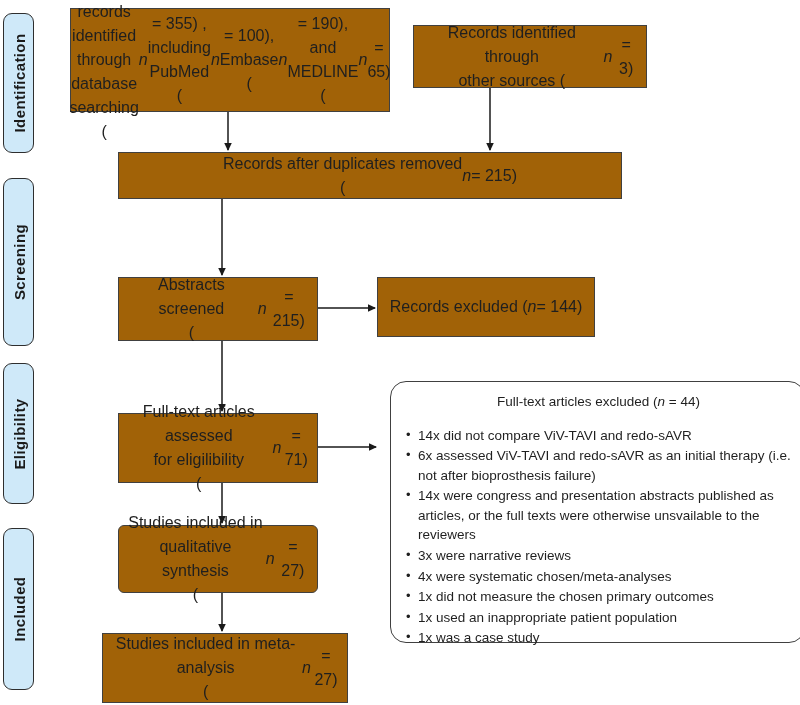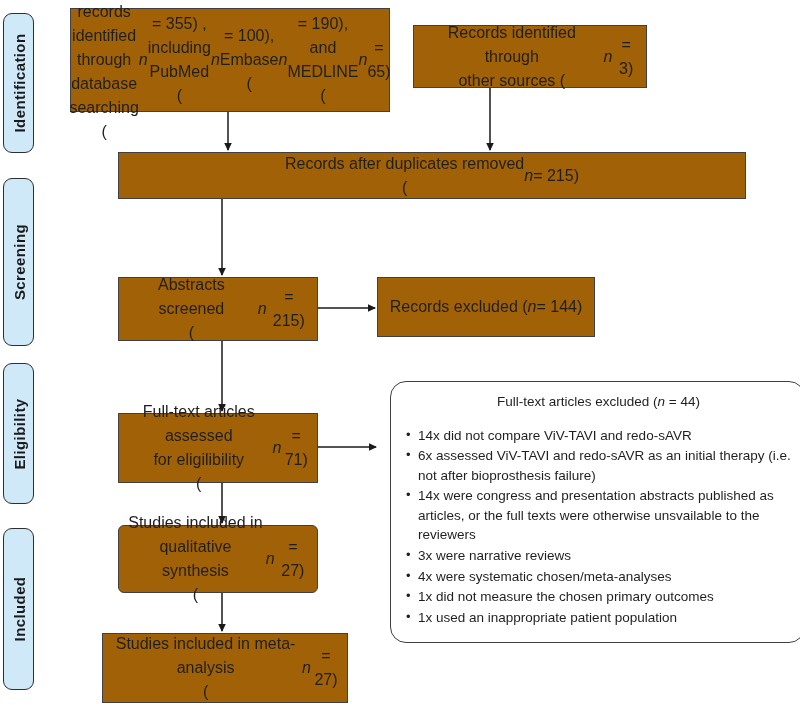--- a/index.html
+++ b/index.html
@@ -93,21 +93,21 @@
   </div>
 
   <div class="box" style="left:70px;top:8px;width:320px;height:104px;">Total records identified through database
 searching (<i>n</i> = 355) , including PubMed
 (<i>n</i> = 100), Embase (<i>n</i> = 190), and MEDLINE
 (<i>n</i> = 65)</div>
 
   <div class="box" style="left:413px;top:25px;width:234px;height:63px;">Records identified through
 other sources (<i>n</i> = 3)</div>
 
-  <div class="box" style="left:118px;top:152px;width:628px;height:47px;">Records after duplicates removed
+  <div class="box" style="left:118px;top:152px;width:504px;height:47px;">Records after duplicates removed
 (<i>n</i> = 215)</div>
 
   <div class="box" style="left:118px;top:277px;width:200px;height:64px;text-align:center;">Abstracts screened
 (<i>n</i> = 215)</div>
 
   <div class="box" style="left:377px;top:277px;width:218px;height:60px;">Records excluded (<i>n</i> = 144)</div>
 
   <div class="box" style="left:118px;top:413px;width:200px;height:70px;">Full-text articles assessed
 for eligilibility
 (<i>n</i> = 71)</div>
@@ -115,20 +115,21 @@
   <div class="box-detail" style="left:390px;top:381px;width:415px;height:262px;border-radius:16px;">
     <div class="detail-title">Full-text articles excluded (<i>n</i> = 44)</div>
     <ul>
       <li>14x did not compare ViV-TAVI and redo-sAVR</li>
       <li>6x assessed ViV-TAVI and redo-sAVR as an initial therapy (i.e. not after bioprosthesis failure)</li>
       <li>14x were congress and presentation abstracts published as articles, or the full texts were otherwise unsvailable to the reviewers</li>
       <li>3x were narrative reviews</li>
       <li>4x were systematic chosen/meta-analyses</li>
       <li>1x did not measure the chosen primary outcomes</li>
       <li>1x used an inappropriate patient population</li>
+      <li>1x was a case study</li>
     </ul>
   </div>
 
   <div class="box" style="left:118px;top:525px;width:200px;height:68px;border-radius:6px;">Studies included in
 qualitative synthesis
 (<i>n</i> = 27)</div>
 
   <div class="box" style="left:102px;top:633px;width:246px;height:70px;">Studies included in meta-analysis
 (<i>n</i> = 27)</div>
 

